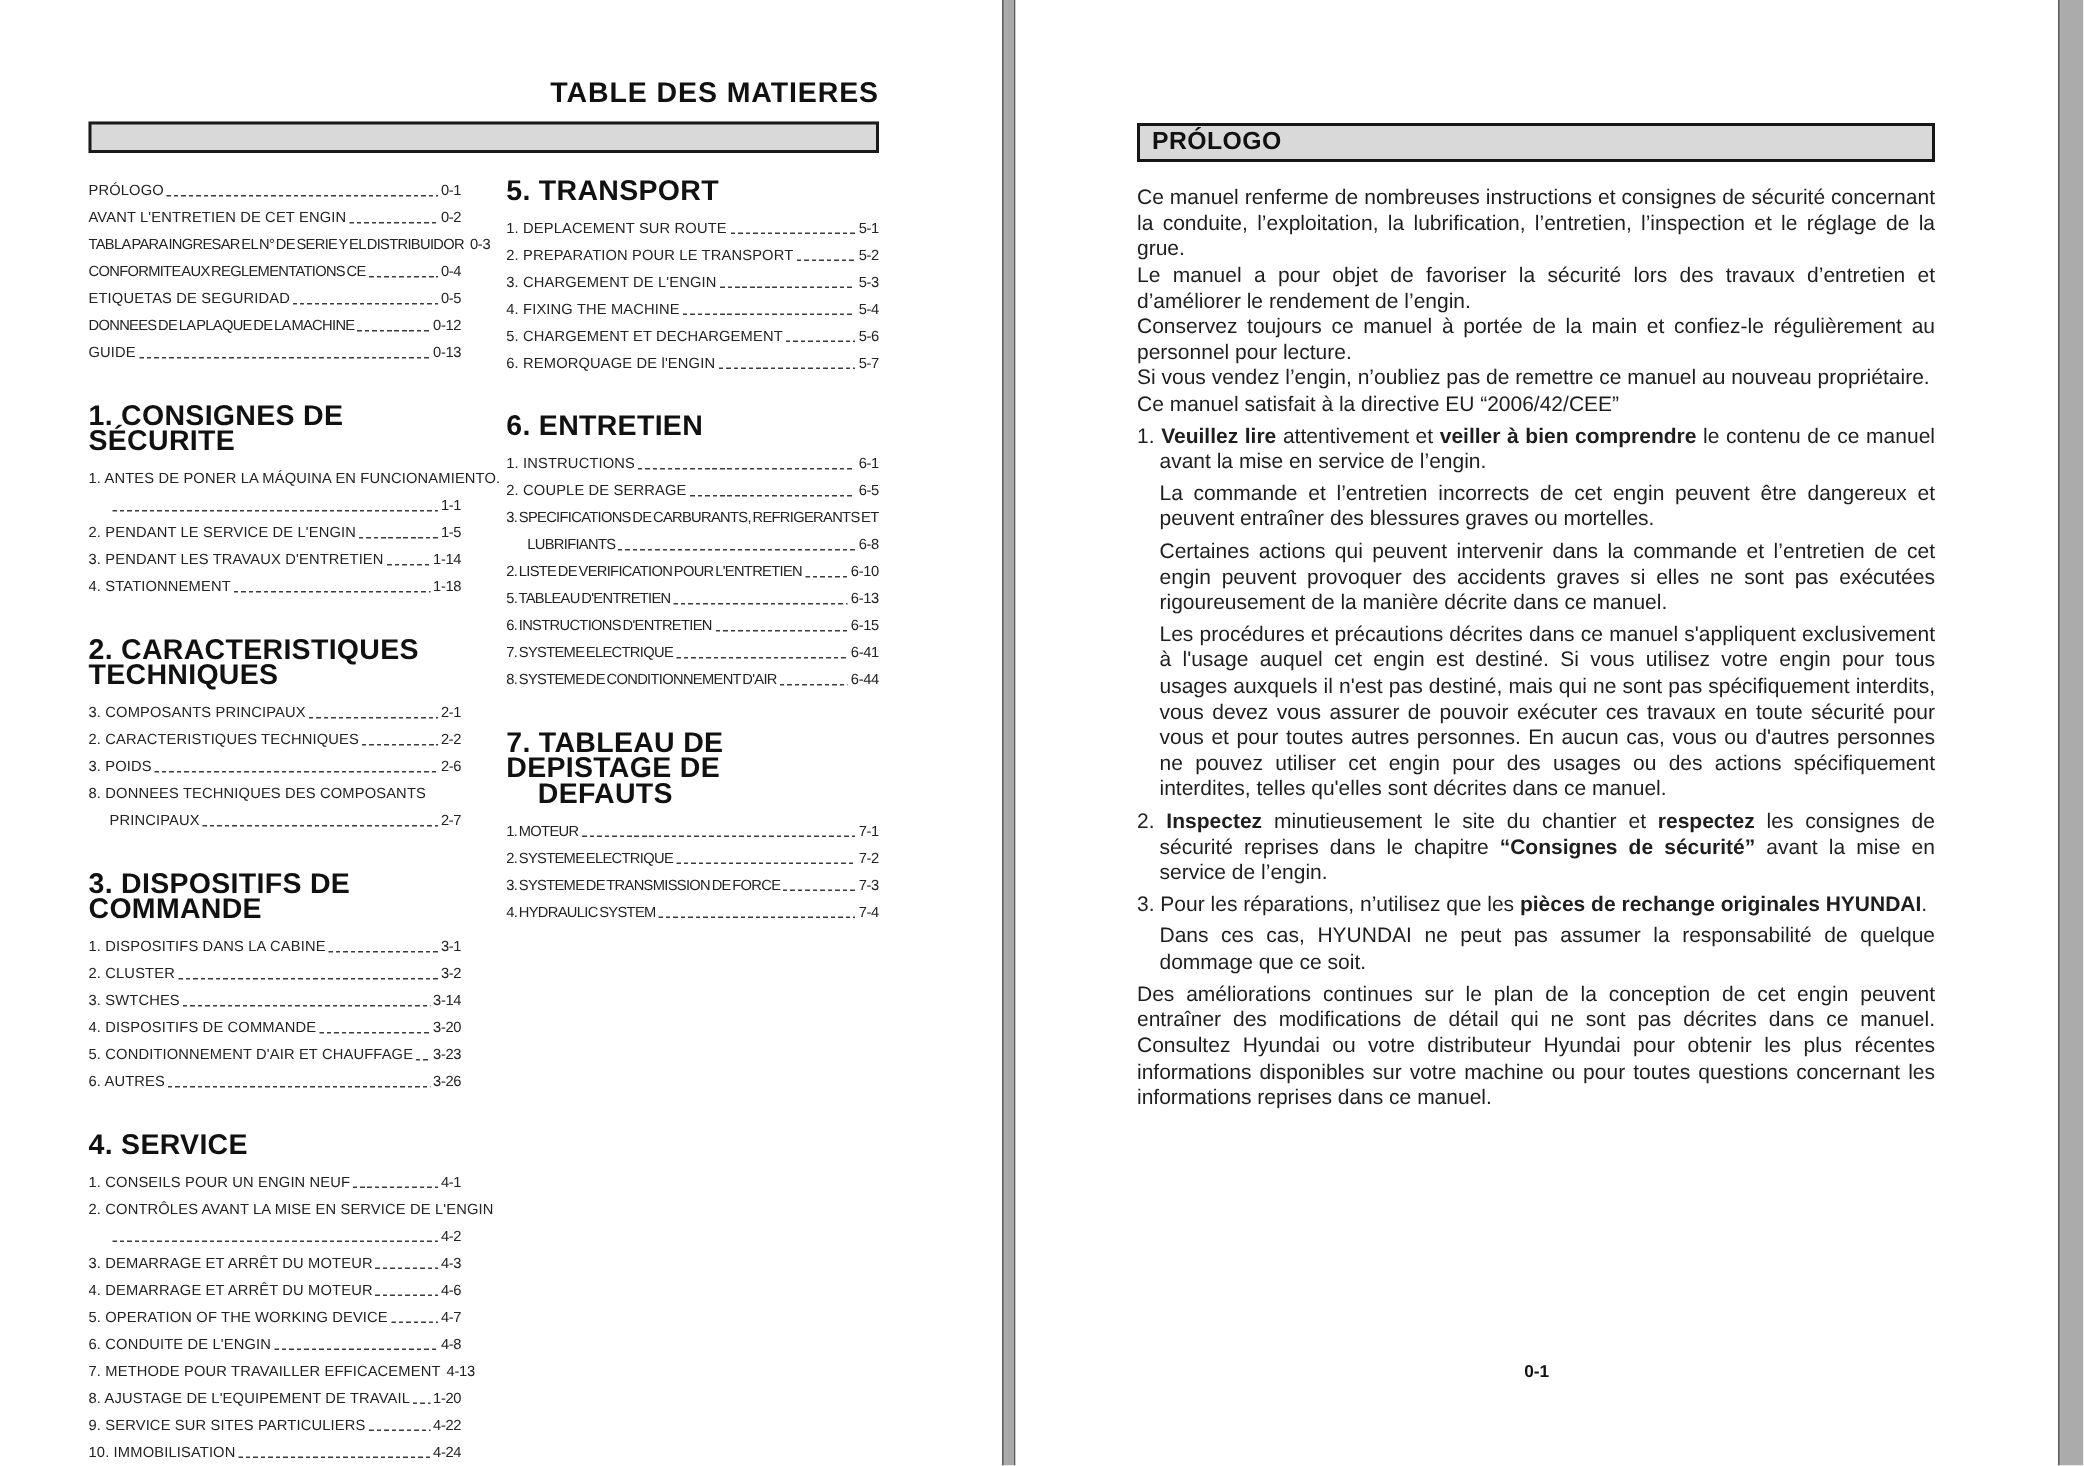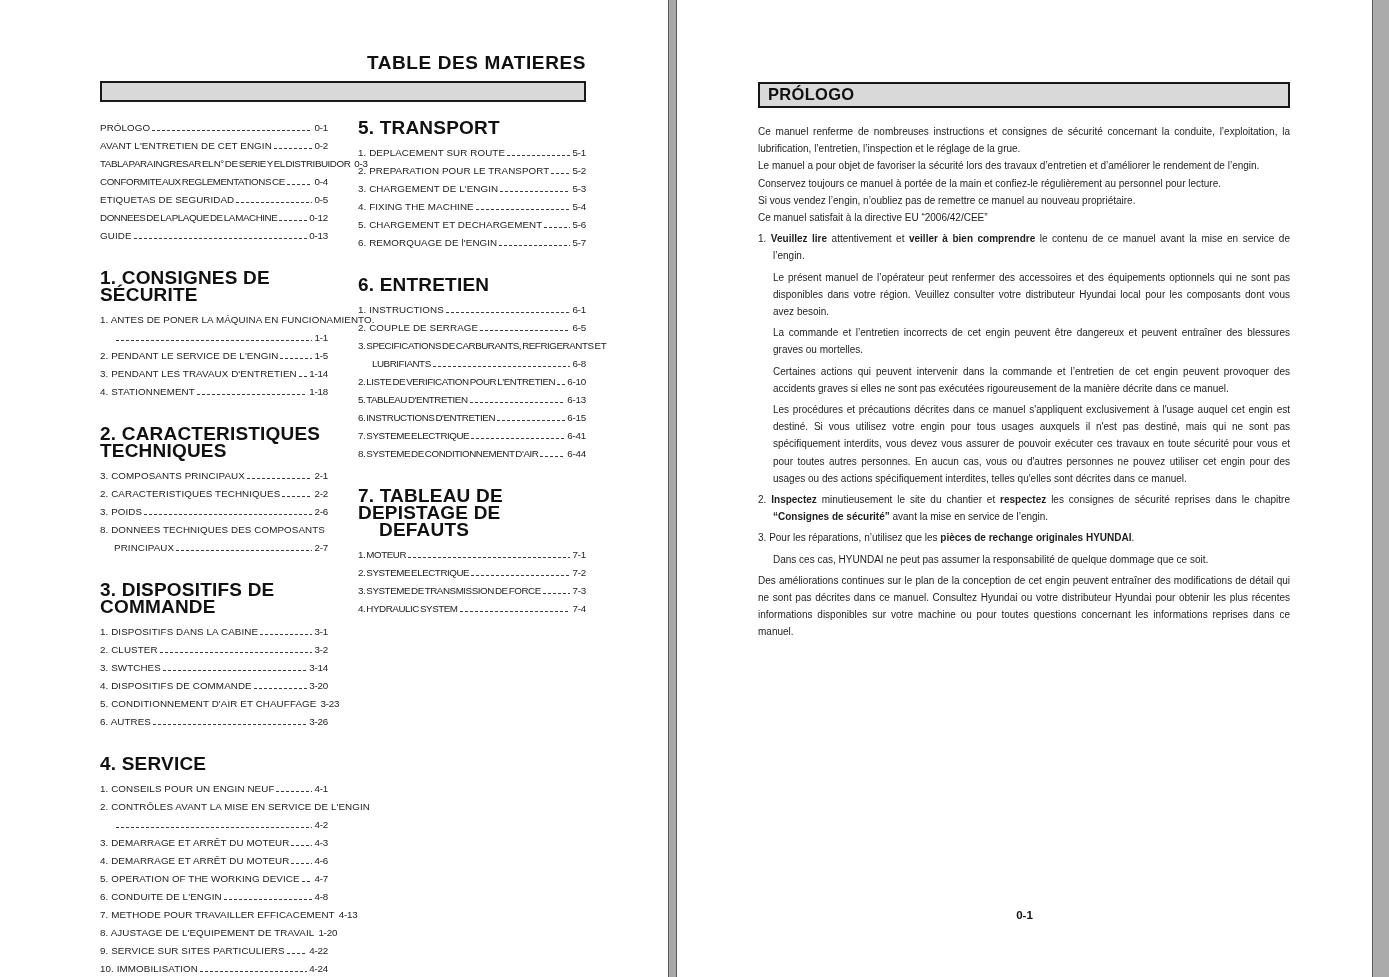--- a/index.html
+++ b/index.html
@@ -9,21 +9,21 @@
 
   
   .page-left  { position:absolute; left:0; top:0; width:668px; height:977px; background:#fff; }
   .divider    { position:absolute; left:668px; top:0; width:9px; height:977px; background:#a9a9a9;
                 border-left:1px solid #585a5c; border-right:1px solid #585a5c; }
   .page-right { position:absolute; left:677px; top:0; width:695px; height:977px; background:#fff; }
   .gutter     { position:absolute; left:1372px; top:0; width:17px; height:977px; background:#ababab;
                 border-left:1px solid #585a5c; }
 
   
-  .toc-wrap { padding:52px 82px 0 59px;margin-left:41px; }
+  .toc-wrap { padding:52px 82px 0 59px; }
   .toc-title { font-size:19px; font-weight:bold; text-align:right; letter-spacing:0.6px; color:#111; }
   .toc-headerbox { margin-top:7px; height:21px; background:#d9d9d9; border:2px solid #1a1a1a; }
   .toc-cols { display:flex; gap:30px; margin-top:17px; }
   .toc-col { flex:1; min-width:0; }
 
   .toc-section { margin-top:24px; }
   .toc-col > .toc-section:first-child { margin-top:0; }
   .toc-heading { font-size:19px; font-weight:bold; line-height:17px; margin-bottom:8px; letter-spacing:0.2px; color:#111; }
   .toc-heading .hl2 { padding-left:21px; }
 
@@ -32,21 +32,21 @@
   .toc-item.cond .lab { letter-spacing:-0.45px; word-spacing:-1.2px; }
   .toc-item .leader { flex:1 1 auto; height:1px; margin:0 2px; align-self:center; position:relative; top:2px;
     background-image:repeating-linear-gradient(to right,#3c3c3c 0 3px,transparent 3px 5px); }
   .toc-item .pg { letter-spacing:-0.2px; }
   .toc-item.contline { padding-left:14px; }
 
   
   .pr-wrap { position:relative; height:977px; padding:82px 82px 0 81px; }
   .pr-headerbox { height:26px; background:#d9d9d9; border:2px solid #161616;
                   font-size:16.5px; font-weight:bold; padding:1px 0 0 8px; letter-spacing:0.3px; color:#111; }
-  .pr-body { margin-top:15px; font-size:10px; line-height:17.2px; text-align:justify; color:#1e1e1e; }
+  .pr-body { margin-top:15px; font-size:14px; line-height:17.2px; text-align:justify; color:#1e1e1e; }
   .blk.gap  { margin-top:4px; }
   .blk.num  { padding-left:15px; text-indent:-15px; }
   .blk.body { padding-left:15px; }
   .b { font-weight:bold; }
   .pr-pagenum { position:absolute; left:0; right:0; bottom:56px; text-align:center;
                 font-weight:bold; font-size:11.5px; color:#111; }
 </style>
 </head>
 <body>
 
@@ -365,21 +365,20 @@
       <div class="pr-headerbox">
         <span>PRÓLOGO</span>
       </div>
       <div class="pr-body">
           <div class="blk none"><span>Ce manuel renferme de nombreuses instructions et consignes de sécurité concernant la conduite, l’exploitation, la lubrification, l’entretien, l’inspection et le réglage de la grue.</span></div>
           <div class="blk none"><span>Le manuel a pour objet de favoriser la sécurité lors des travaux d’entretien et d’améliorer le rendement de l’engin.</span></div>
           <div class="blk none"><span>Conservez toujours ce manuel à portée de la main et confiez-le régulièrement au personnel pour lecture.</span></div>
           <div class="blk none"><span>Si vous vendez l’engin, n’oubliez pas de remettre ce manuel au nouveau propriétaire.</span></div>
           <div class="blk none"><span>Ce manuel satisfait à la directive EU “2006/42/CEE”</span></div>
           <div class="blk num gap"><span class="num">1. </span><span class="b">Veuillez lire</span><span> attentivement et </span><span class="b">veiller à bien comprendre</span><span> le contenu de ce manuel avant la mise en service de l’engin.</span></div>
-          <div class="blk body gap"><span>Le présent manuel de l’opérateur peut renfermer des accessoires et des équipements optionnels qui ne sont pas disponibles dans votre région. Veuillez consulter votre distributeur Hyundai local pour les composants dont vous avez besoin.</span></div>
           <div class="blk body gap"><span>La commande et l’entretien incorrects de cet engin peuvent être dangereux et peuvent entraîner des blessures graves ou mortelles.</span></div>
           <div class="blk body gap"><span>Certaines actions qui peuvent intervenir dans la commande et l’entretien de cet engin peuvent provoquer des accidents graves si elles ne sont pas exécutées rigoureusement de la manière décrite dans ce manuel.</span></div>
           <div class="blk body gap"><span>Les procédures et précautions décrites dans ce manuel s'appliquent exclusivement à l'usage auquel cet engin est destiné. Si vous utilisez votre engin pour tous usages auxquels il n'est pas destiné, mais qui ne sont pas spécifiquement interdits, vous devez vous assurer de pouvoir exécuter ces travaux en toute sécurité pour vous et pour toutes autres personnes. En aucun cas, vous ou d'autres personnes ne pouvez utiliser cet engin pour des usages ou des actions spécifiquement interdites, telles qu'elles sont décrites dans ce manuel.</span></div>
           <div class="blk num gap"><span class="num">2. </span><span class="b">Inspectez</span><span> minutieusement le site du chantier et </span><span class="b">respectez</span><span> les consignes de sécurité reprises dans le chapitre </span><span class="b">“Consignes de sécurité”</span><span> avant la mise en service de l’engin.</span></div>
           <div class="blk num gap"><span class="num">3. </span><span>Pour les réparations, n’utilisez que les </span><span class="b">pièces de rechange originales HYUNDAI</span><span>.</span></div>
           <div class="blk body gap"><span>Dans ces cas, HYUNDAI ne peut pas assumer la responsabilité de quelque dommage que ce soit.</span></div>
           <div class="blk none gap"><span>Des améliorations continues sur le plan de la conception de cet engin peuvent entraîner des modifications de détail qui ne sont pas décrites dans ce manuel. Consultez Hyundai ou votre distributeur Hyundai pour obtenir les plus récentes informations disponibles sur votre machine ou pour toutes questions concernant les informations reprises dans ce manuel.</span></div>
         </div>
       <div class="pr-pagenum">0-1</div>
     </div>

